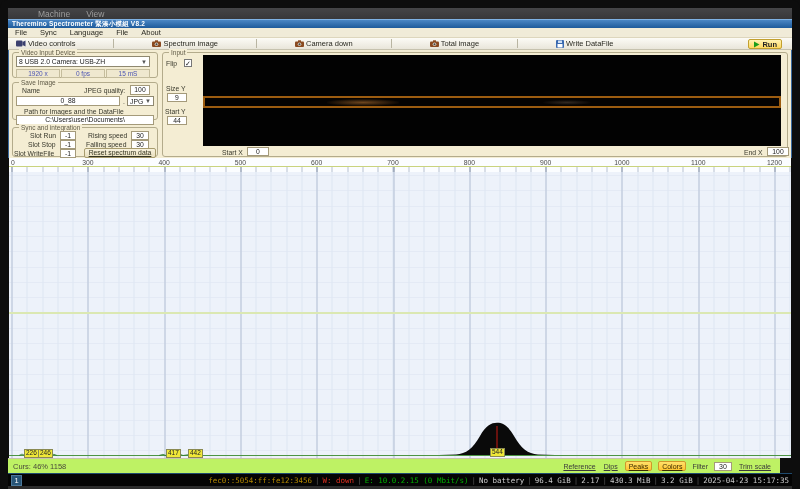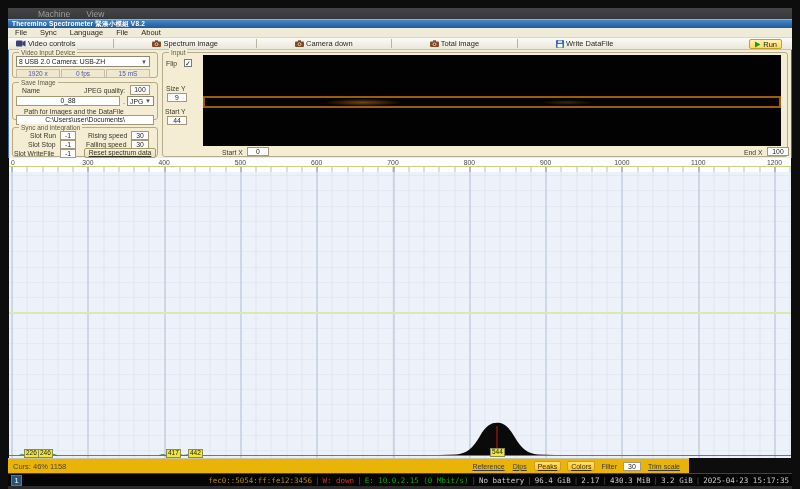--- a/index.html
+++ b/index.html
@@ -26,21 +26,21 @@
 
   
   .toolbar { left:8px; top:38px; width:784px; height:12px;
     background:linear-gradient(#fcfbf6,#e9e6da); border-bottom:1px solid #c6c2ae;
     display:flex; align-items:center; padding-left:4px;gap:32px; }
   .tbtn { display:flex; align-items:center; gap:2px; padding:0 4px; height:10px; background:transparent; border:none; }
   .tbtn span { font-size:7.5px; color:#2a2a22; white-space:nowrap; }
   .tsep { width:1px; height:9px; background:#b9b5a2; margin:0 2px; }
   .run-btn { position:absolute; right:10px; top:1px; height:10px; display:flex; align-items:center; gap:2px;
     background:linear-gradient(#fff3b4,#ffd95e); border:1px solid #c2a030; border-radius:2px; padding:0 4px; }
-  .run-btn span { font-size:7.5px; font-weight:normal; color:#222; }
+  .run-btn span { font-size:7.5px; font-weight:bold; color:#222; }
 
   
   .panel { left:8px; top:50px; width:784px; height:108px; background:#f4edd3;
     border-left:1px solid #3a6aa0; border-right:1px solid #3a6aa0; }
   .group { position:absolute; border:1px solid #b3ab8b; border-radius:3px; }
   .legend { position:absolute; top:-4px; left:6px; background:#f4edd3; padding:0 2px;
     font-size:6.5px; color:#5f5a46; line-height:7px; }
   .lbl { position:absolute; font-size:6.8px; color:#38382c; white-space:nowrap; }
   .numbox { position:absolute; background:#fff; border:1px solid #a49a7a; font-size:6.8px;
     color:#222; text-align:center; line-height:8px; }
@@ -78,21 +78,21 @@
       repeating-linear-gradient(90deg,#b6c2d6 0,#b6c2d6 1px,transparent 1px,transparent 76.3px),
       repeating-linear-gradient(90deg,#dde5f2 0,#dde5f2 1px,transparent 1px,transparent 15.26px),
       repeating-linear-gradient(180deg,#e4eaf5 0,#e4eaf5 1px,transparent 1px,transparent 15.3px);
     background-position:2.5px 0,2.5px 0,0 3px; }
   .greenline { position:absolute; left:0; right:0; top:140px; height:2px; background:#dbe8b2; }
   .marker { position:absolute; background:#f0e838; border:1px solid #8a8a52; color:#222;
     font-size:6.5px; line-height:6.5px; padding:0 1px; }
   .spectrum-svg { position:absolute; left:0; bottom:0; }
 
   
-  .statusrow { left:8px; top:458px; width:681px; height:15px; background:#eab308; border-top:1px solid #c9c3ab; }
+  .statusrow { left:8px; top:458px; width:772px; height:15px; background:#bef264; border-top:1px solid #c9c3ab; }
   .curs { position:absolute; left:5px; top:3px; font-size:7.5px; color:#4a4a3a; }
   .sr-right { position:absolute; right:8px; top:2px; display:flex; align-items:center; gap:6px; height:10px; }
   .linkbtn { font-size:7px; color:#3a3a3a; text-decoration:underline; background:transparent; border:none; padding:0 1px; }
   .togglebtn { font-size:7px; color:#3a2a00; text-decoration:underline;
     background:linear-gradient(#ffe06a,#ffc530); border:1px solid #d0982a; border-radius:2px; padding:0 3px; height:10px; }
   .filterbox { width:18px; height:9px; background:#fff; border:1px solid #a49a7a; font-size:7px;
     text-align:center; line-height:8px; color:#222; }
   .filterlbl { font-size:7px; color:#3a3a3a; }
 
   

